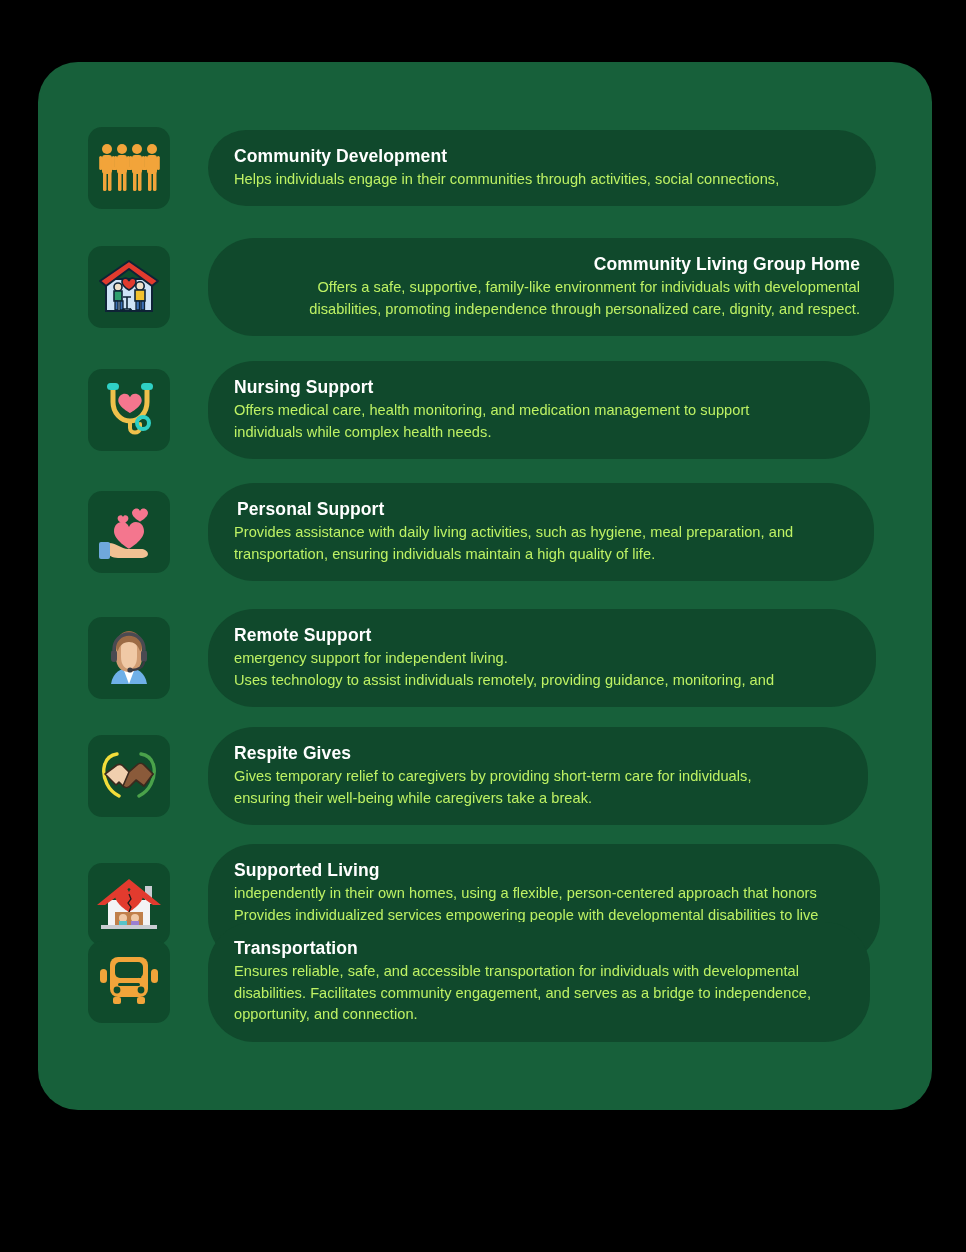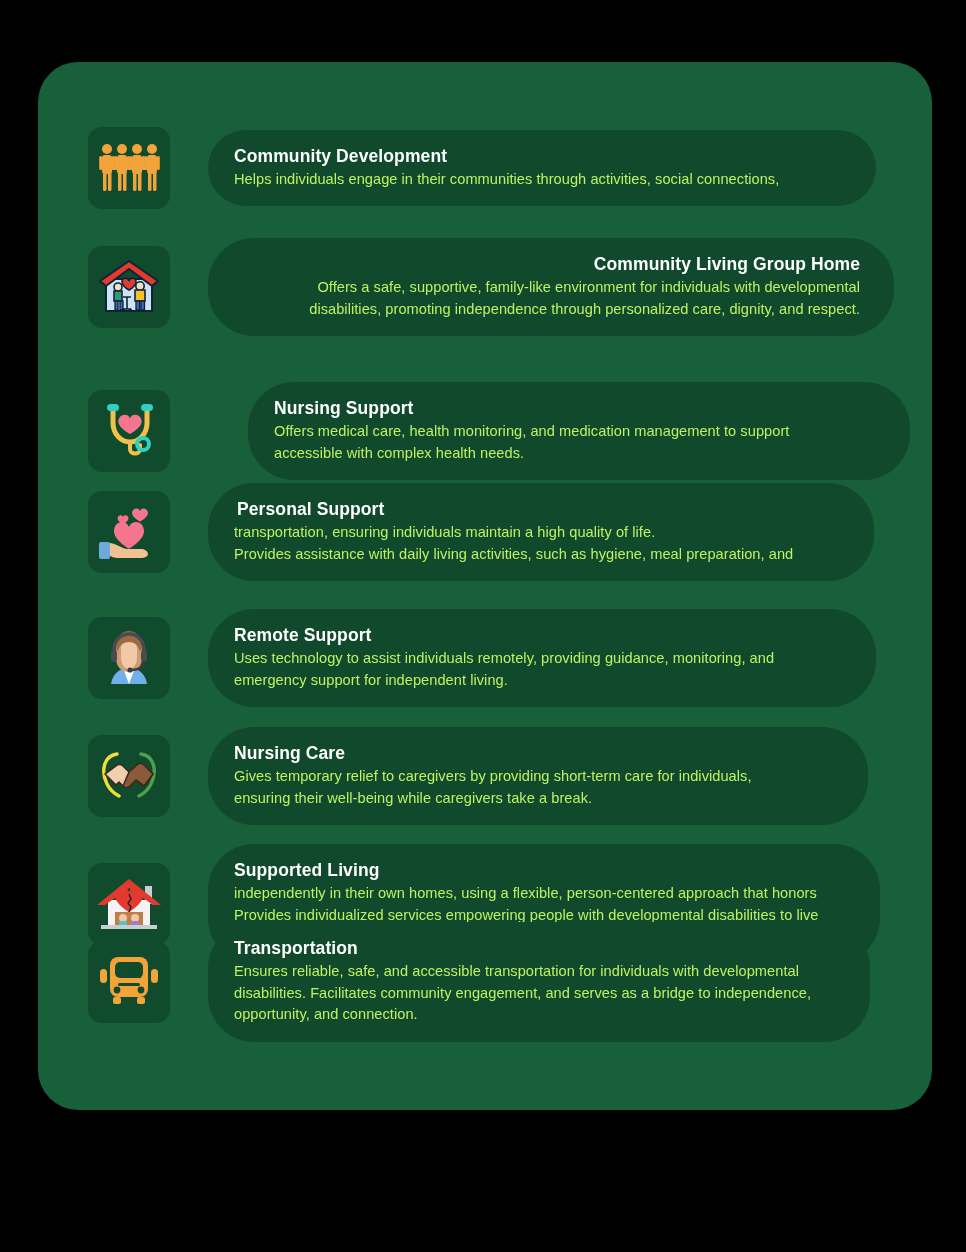--- a/index.html
+++ b/index.html
@@ -82,21 +82,21 @@
   .r5 .card{width:660px;}
   .r6 .card{width:672px;}
   .r7 .card{width:662px;}
 
   .r3 .title{padding-left:3px;}
 
   
   .row{position:absolute;left:0;}
   .r0{top:58px;}
   .r1{top:176px;text-align:right;}
-  .r2{top:320px;gap:40px;}
+  .r2{top:299px;}
   .r3{top:421px;}
   .r4{top:547px;}
   .r5{top:665px;}
   .r6{top:782px;}
   .r7{top:860px;}
 </style>
 </head>
 <body>
 
 <div id="stage">
@@ -179,40 +179,40 @@
             <rect x="43" y="5" width="12" height="7" rx="3.5" fill="#2fd0c5"></rect>
             <path d="M32 43 v7 c0 6 10 6 10 0 v-4" fill="none" stroke="#f0c14b" stroke-width="4" stroke-linecap="round"></path>
             <circle cx="45" cy="45" r="6" fill="none" stroke="#2fd0c5" stroke-width="4"></circle>
             <path d="M32 20 c-3-8-15-5-15 4 0 8 15 16 15 16 s15-8 15-16 c0-9-12-12-15-4z" fill="#f4768e" transform="translate(0,-1) scale(0.78) translate(9,6)"></path>
           </svg>
         </div>
         <div class="card">
           <p class="title">Nursing Support</p>
           <p class="desc">
             <span>Offers medical care, health monitoring, and medication management to support</span>
-            <span>accessible with complex health needs.</span>
+            <span>individuals while complex health needs.</span>
           </p>
         </div>
       </div>
 
       <div class="row r3">
         <div class="icon-tile">
           <svg width="66" height="58" viewBox="0 0 66 58">
             <path d="M44 8 c-1.6-4.5-8-2.6-8 2 0 4.3 8 8.6 8 8.6 s8-4.3 8-8.6 c0-4.6-6.4-6.5-8-2z" fill="#f4768e"></path>
             <path d="M27 14 c-1-3-5.4-1.8-5.4 1.4 0 2.9 5.4 5.8 5.4 5.8 s5.4-2.9 5.4-5.8 C32.4 12.2 28 11 27 14z" fill="#f4768e"></path>
             <path d="M33 24 c-3-8-15-6-15 4.2 0 9 15 17.5 15 17.5 s15-8.5 15-17.5 C48 18 36 16 33 24z" fill="#f4768e"></path>
             <path d="M13 40 c8 0 12 6 19 6 h13 c7 0 11 8 1 9 H22 c-6 0-9-3-12-5z" fill="#f1c193"></path>
             <rect x="3" y="39" width="11" height="17" rx="2" fill="#6fa8dc"></rect>
           </svg>
         </div>
         <div class="card">
           <p class="title">Personal Support</p>
           <p class="desc">
+            <span>Provides assistance with daily living activities, such as hygiene, meal preparation, and</span>
             <span>transportation, ensuring individuals maintain a high quality of life.</span>
-            <span>Provides assistance with daily living activities, such as hygiene, meal preparation, and</span>
           </p>
         </div>
       </div>
 
       <div class="row r4">
         <div class="icon-tile">
           <svg width="60" height="60" viewBox="0 0 60 60">
             <path d="M12 56 c2-12 10-16 18-16 s16 4 18 16z" fill="#6fb0e8"></path>
             <path d="M24 40 h12 l-6 16z" fill="#ffffff"></path>
             <path d="M17 20 c0-9 6-14 13-14 s13 5 13 14 v10 c0 9-6 14-13 14 s-13-5-13-14z" fill="#cf9b72"></path>
@@ -221,37 +221,37 @@
             <rect x="12" y="22" width="6" height="12" rx="3" fill="#4a4a52"></rect>
             <rect x="42" y="22" width="6" height="12" rx="3" fill="#4a4a52"></rect>
             <path d="M15 22 c0-10 7-16 15-16 s15 6 15 16" fill="none" stroke="#4a4a52" stroke-width="3.5"></path>
             <path d="M45 33 c0 6-6 9-12 9" fill="none" stroke="#3b3b42" stroke-width="2.4"></path>
             <circle cx="31" cy="42" r="2.6" fill="#3b3b42"></circle>
           </svg>
         </div>
         <div class="card">
           <p class="title">Remote Support</p>
           <p class="desc">
+            <span>emergency support for independent living.</span>
             <span>Uses technology to assist individuals remotely, providing guidance, monitoring, and</span>
-            <span>emergency support for independent living.</span>
           </p>
         </div>
       </div>
 
       <div class="row r5">
         <div class="icon-tile">
           <svg width="64" height="56" viewBox="0 0 64 56">
             <path d="M20 6 C6 8 4 24 10 36 c3 6 8 10 12 12" fill="none" stroke="#f2dd3a" stroke-width="3.4" stroke-linecap="round"></path>
             <path d="M44 6 C58 8 60 24 54 36 c-3 6-8 10-12 12" fill="none" stroke="#4aa24a" stroke-width="3.4" stroke-linecap="round"></path>
             <path d="M8 26 l12-9 c2-1 4-1 6 1 l6 6 8-7 c2-2 5-2 7 0 l9 9 -9 12 -8-6 -6 6 c-2 2-5 2-7 0 l-4-4 -3 3z" fill="#f0cfae" stroke="#3a2a1e" stroke-width="1.6" stroke-linejoin="round"></path>
             <path d="M32 24 l8-7 c2-2 5-2 7 0 l9 9 -9 12 -8-6 -6 6 c-2 2-5 2-7 0z" fill="#8a5a3a" stroke="#3a2a1e" stroke-width="1.6" stroke-linejoin="round"></path>
           </svg>
         </div>
         <div class="card">
-          <p class="title">Nursing Care</p>
+          <p class="title">Respite Gives</p>
           <p class="desc">
             <span>Gives temporary relief to caregivers by providing short-term care for individuals,</span>
             <span>ensuring their well-being while caregivers take a break.</span>
           </p>
         </div>
       </div>
 
       <div class="row r6">
         <div class="icon-tile">
           <svg width="68" height="60" viewBox="0 0 68 60">

